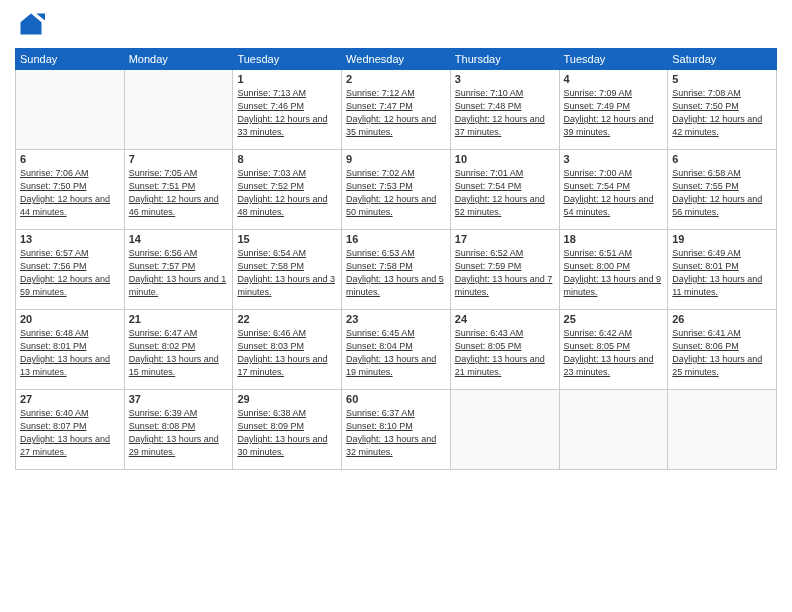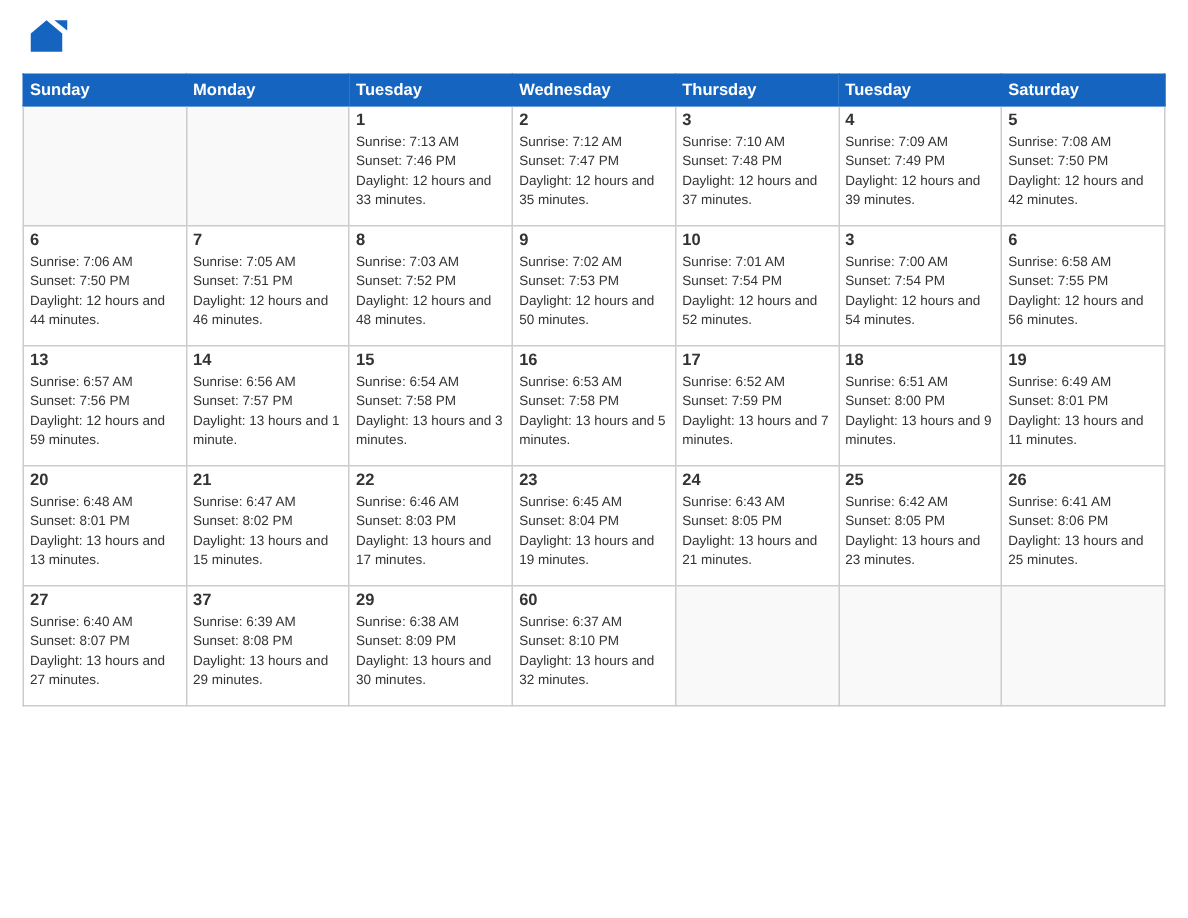--- a/index.html
+++ b/index.html
@@ -55,21 +55,21 @@
     }
     .calendar {
       width: 100%;
       border-collapse: collapse;
       border: 1px solid #ccc;
     }
     .calendar th {
       background: #1565C0;
       color: #fff;
       font-size: 11px;
-      font-weight: bold;
+      font-weight: normal;
       padding: 4px 4px;
       text-align: left;
       border: 1px solid #1565C0;
     }
     .calendar td {
       border: 1px solid #ccc;
       vertical-align: top;
       padding: 3px 4px;
       width: 108px;
       height: 80px;
@@ -82,20 +82,21 @@
     }
     .day-number {
       font-size: 11px;
       font-weight: bold;
       margin-bottom: 2px;
     }
     .day-info {
       font-size: 9px;
       line-height: 1.45;
       color: #333;
+      text-decoration: underline;
     }
     tr:nth-child(odd) td:not(.empty) {
       background: #fff;
     }
   </style>
 </head>
 <body>
 
 <div class="page">
   <div class="header">

